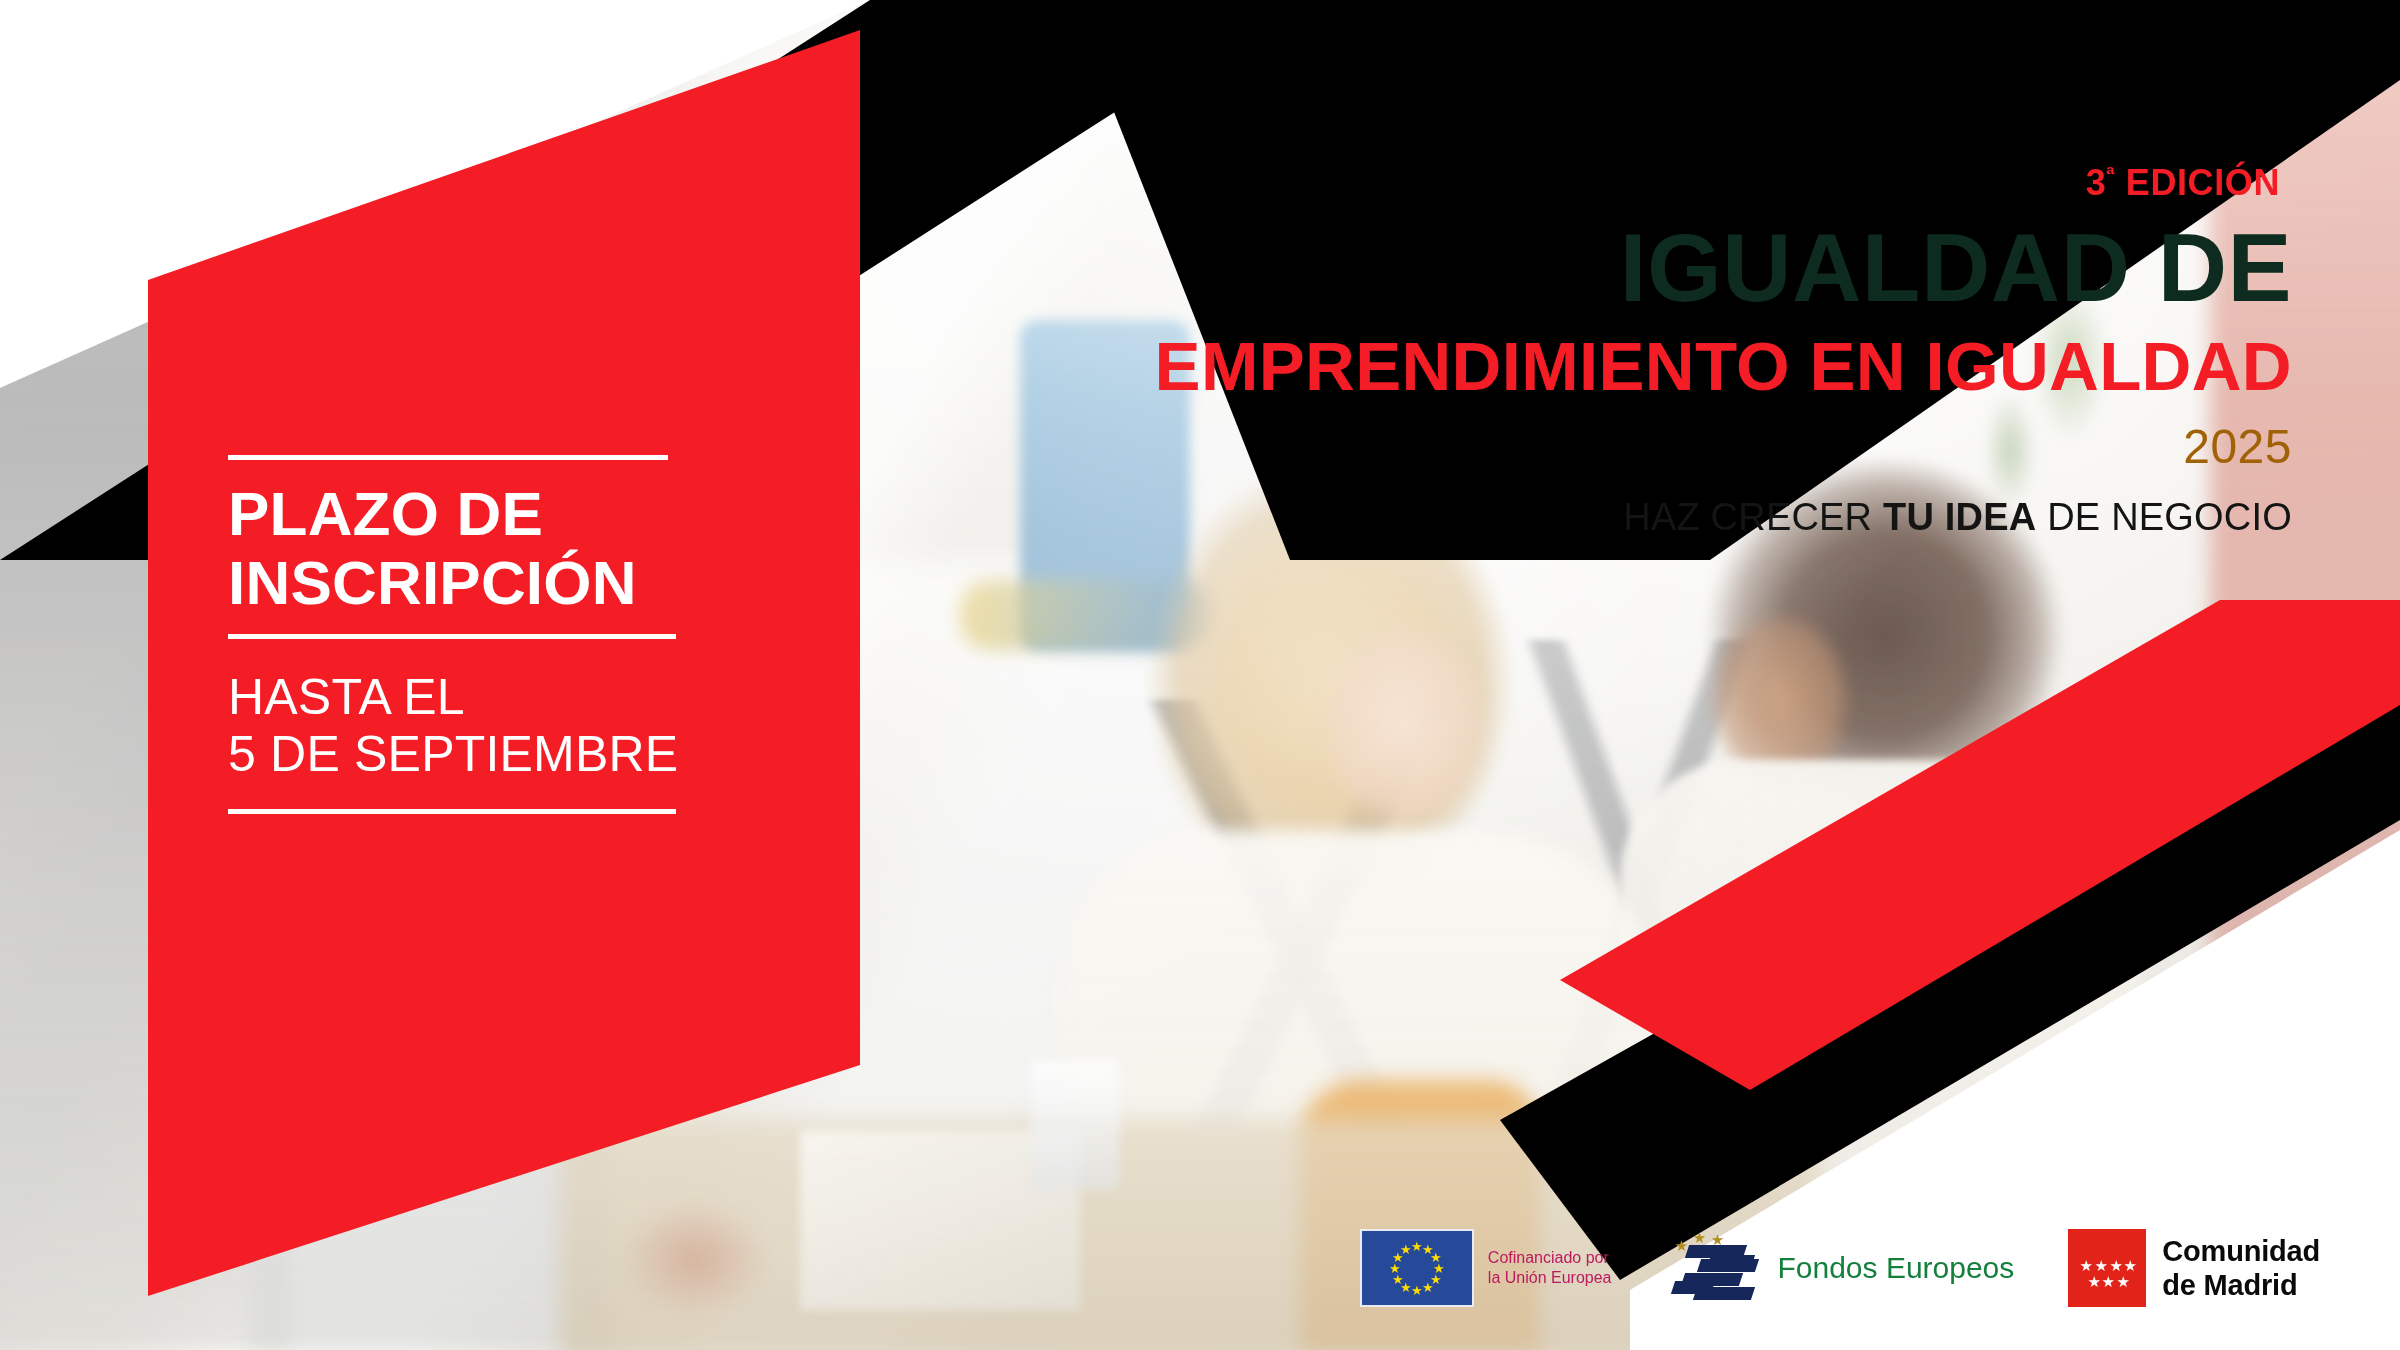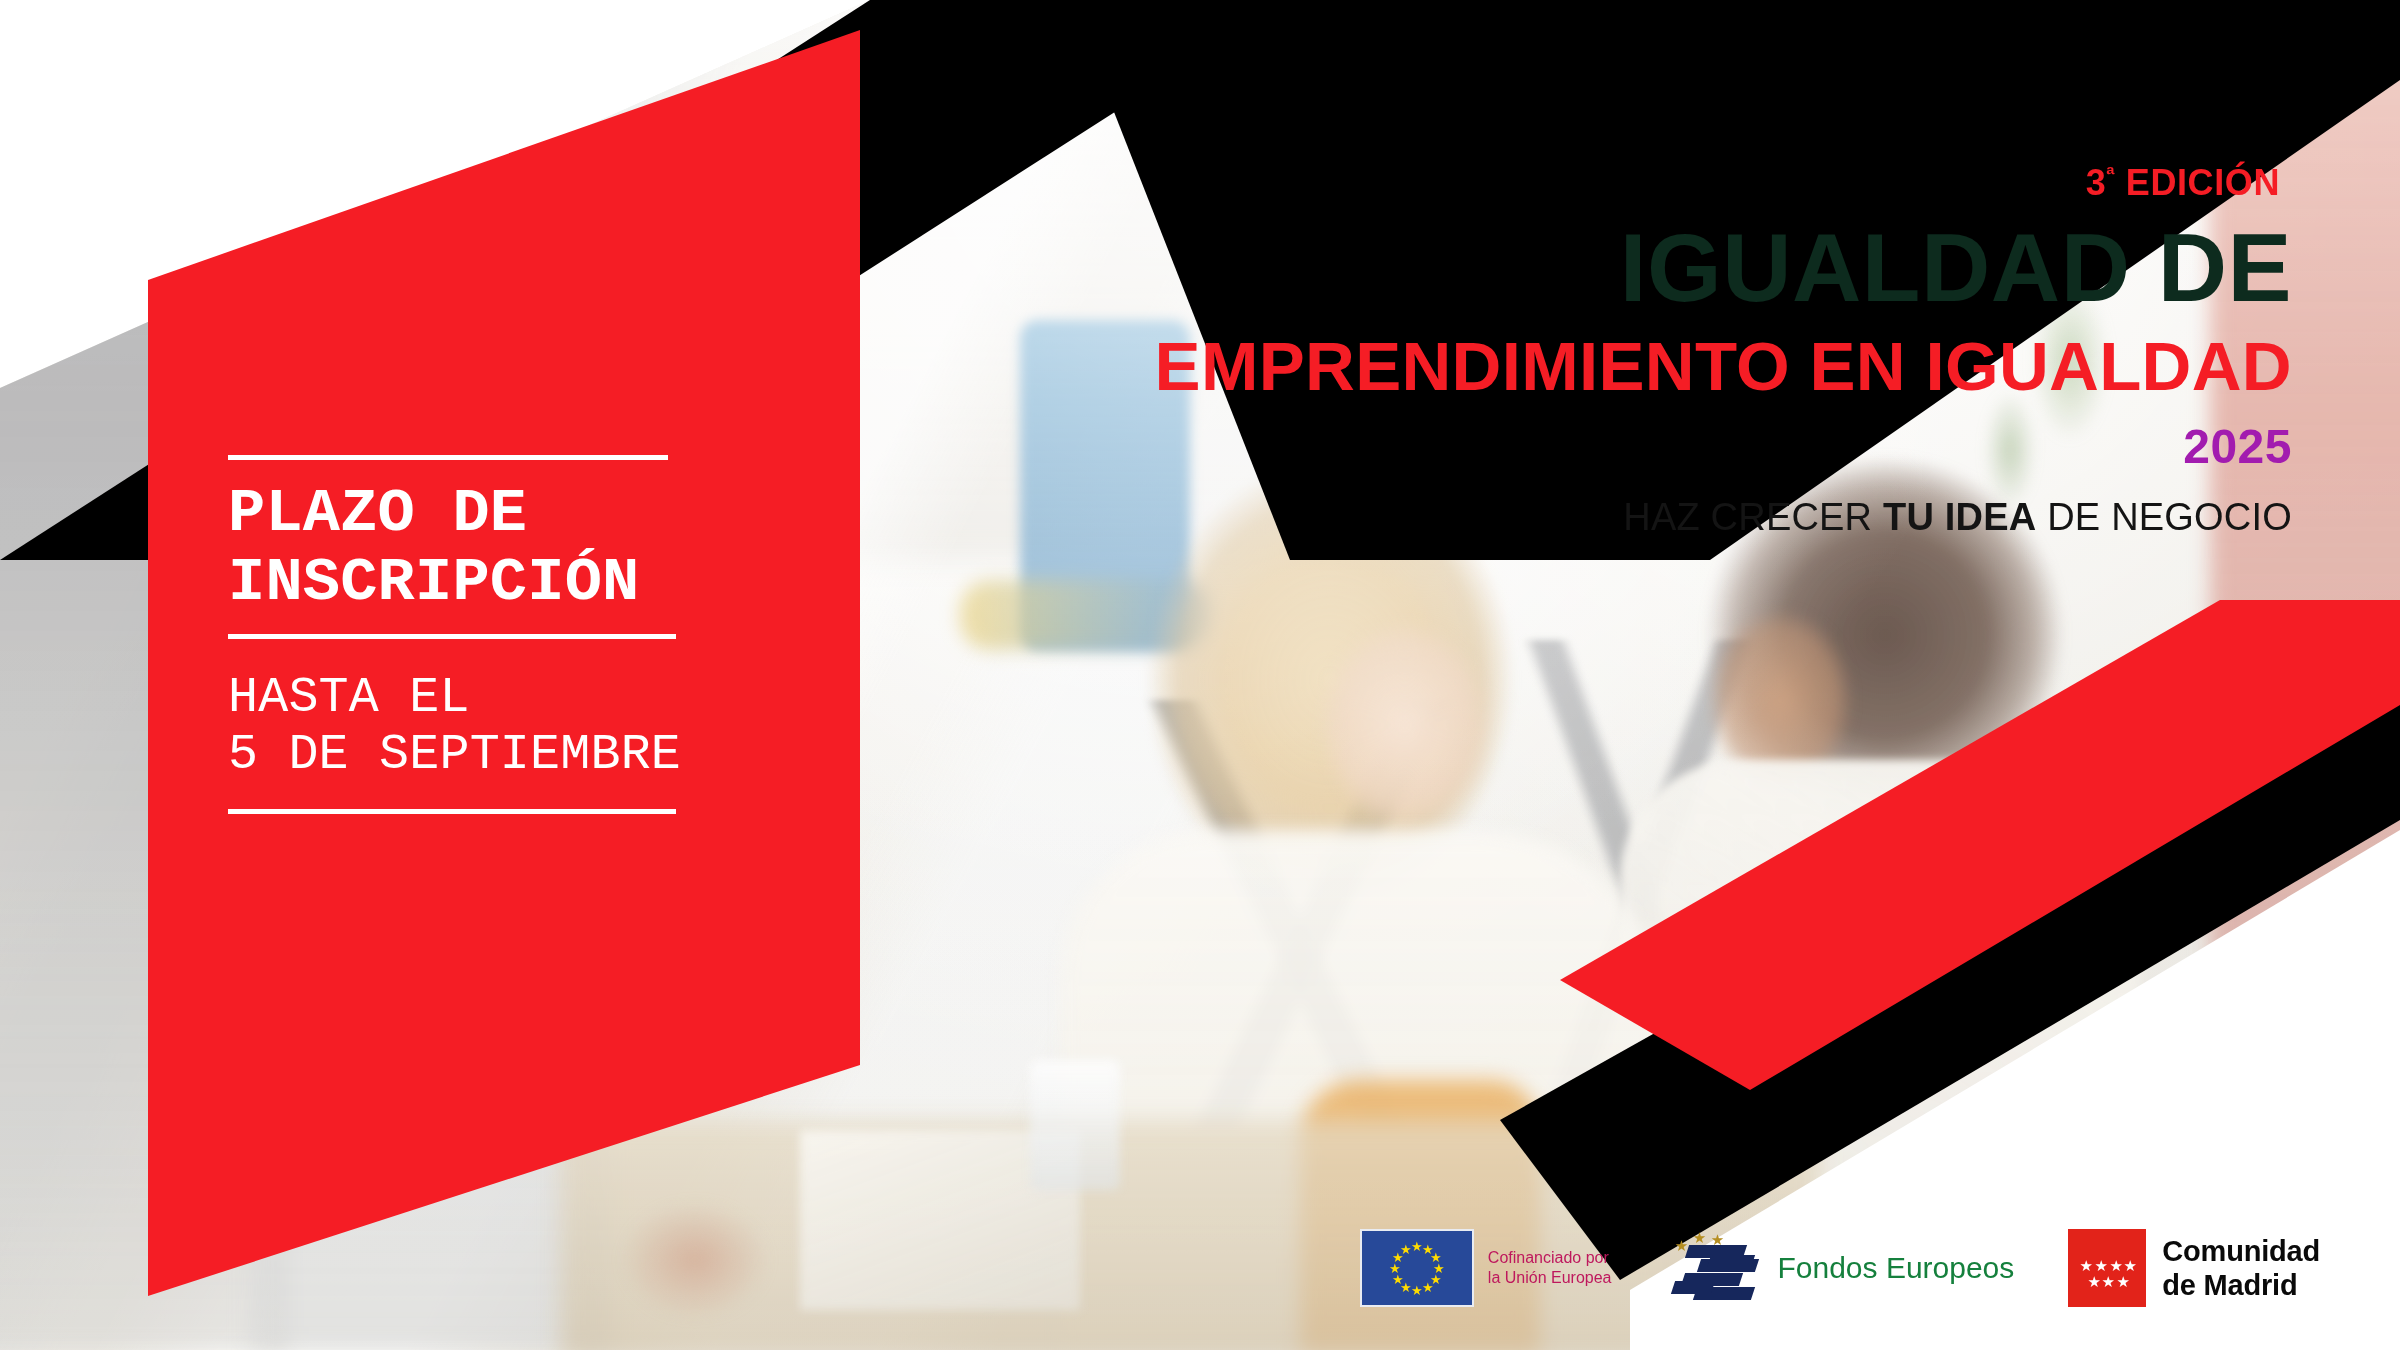--- a/index.html
+++ b/index.html
@@ -218,21 +218,20 @@
     background:#ffffff;
     -webkit-clip-path: polygon(200px 670px, 970px 210px, 970px 730px, 200px 730px);
             clip-path: polygon(200px 670px, 970px 210px, 970px 730px, 200px 730px);
   }
 
   
   .plazo-block{
     position:absolute; left:228px; top:455px; width:560px;
     color:#ffffff;
     z-index:6;
-    font-family:Liberation Mono, monospace;
   }
   .rule{background:#ffffff;height:5px;width:440px;border:0;margin:0;}
   .rule.wide{width:448px;}
   .plazo-title{
     font-size:62px; font-weight:700; line-height:1.02; letter-spacing:.2px;
     margin:22px 0 0 0; text-transform:uppercase;
   }
   .plazo-title .l2{display:block;margin-top:6px;}
   .plazo-sub{
     font-size:50px; font-weight:400; line-height:1.14; margin:30px 0 0 0;
@@ -254,21 +253,21 @@
   .edicion sup{font-size:.62em; vertical-align:super; line-height:0;}
   .prog{
     font-size:96px; font-weight:700; letter-spacing:.5px; line-height:1.0;
     color:var(--brand-green,#0d2b1e); margin:16px 0 0 0;
   }
   .empr{
     font-size:69px; font-weight:700; letter-spacing:.3px; line-height:1.0;
     color:var(--brand-red,#e8242e); margin:16px 0 0 0;
   }
   .year{
-    font-size:48px; font-weight:700; color:#a21caf; margin:18px 0 0 0; letter-spacing:.5px;
+    font-size:48px; font-weight:400; color:#a16207; margin:18px 0 0 0; letter-spacing:.5px;
   }
   .tagline{
     font-size:38px; font-weight:400; color:#141414; margin:22px 0 8px 0; letter-spacing:.2px;
   }
   .tagline b{font-weight:700;}
 
   
   .logos{
     position:absolute; left:1190px; bottom:34px; right:80px; height:96px;
     display:flex; align-items:center; justify-content:flex-end; gap:54px; z-index:8;

